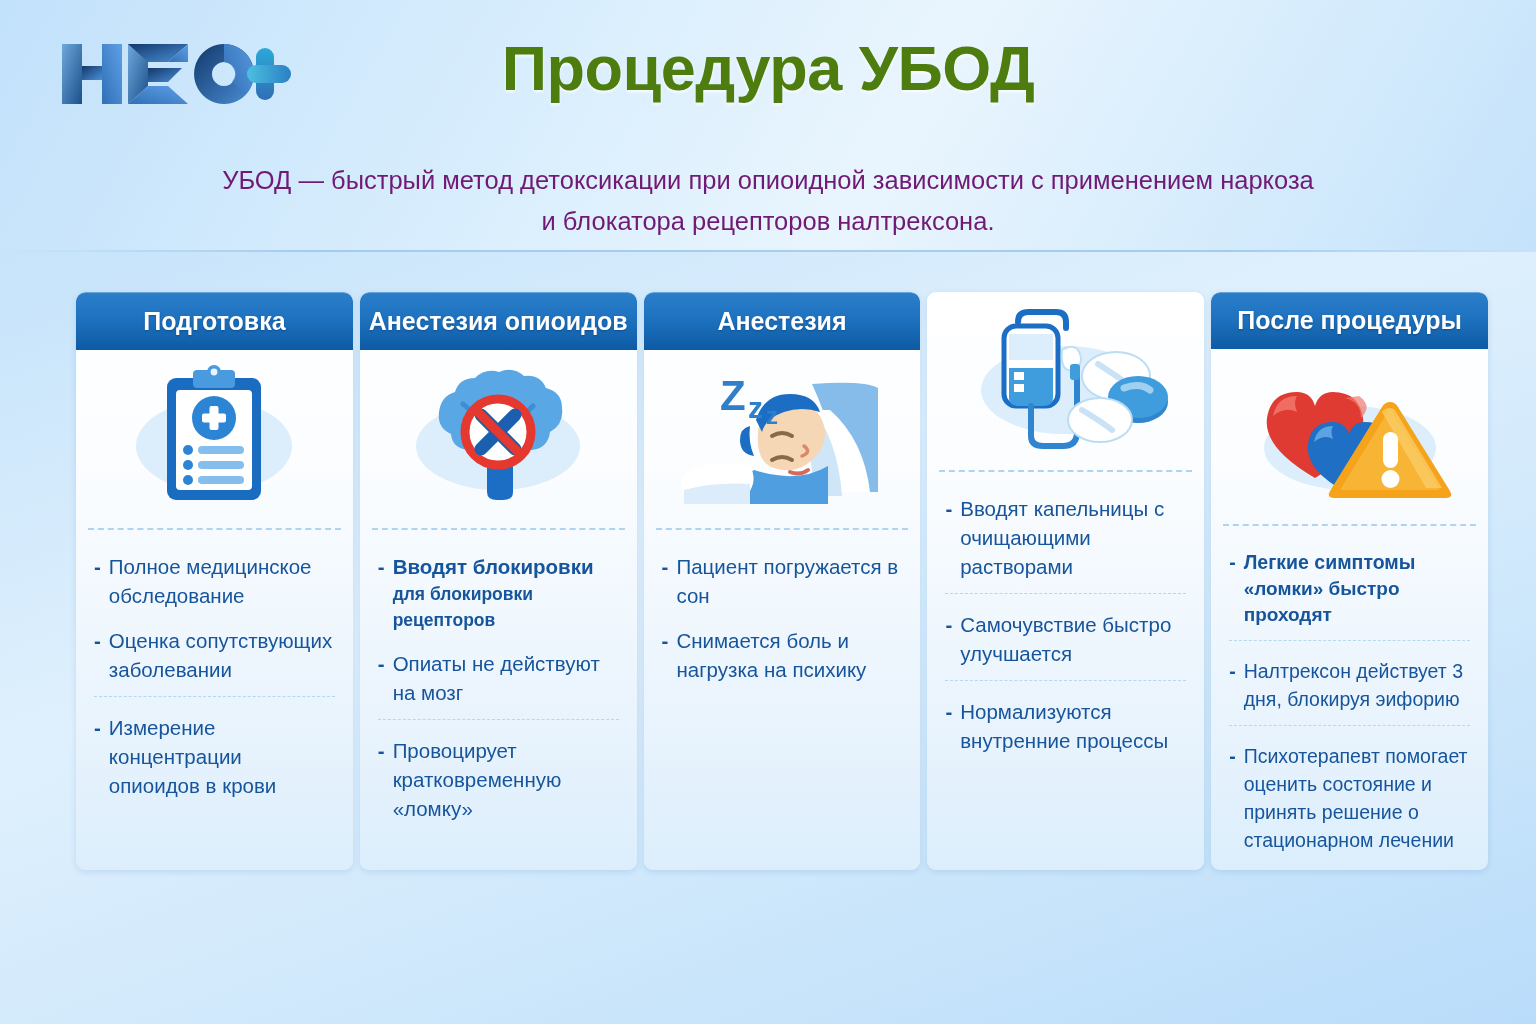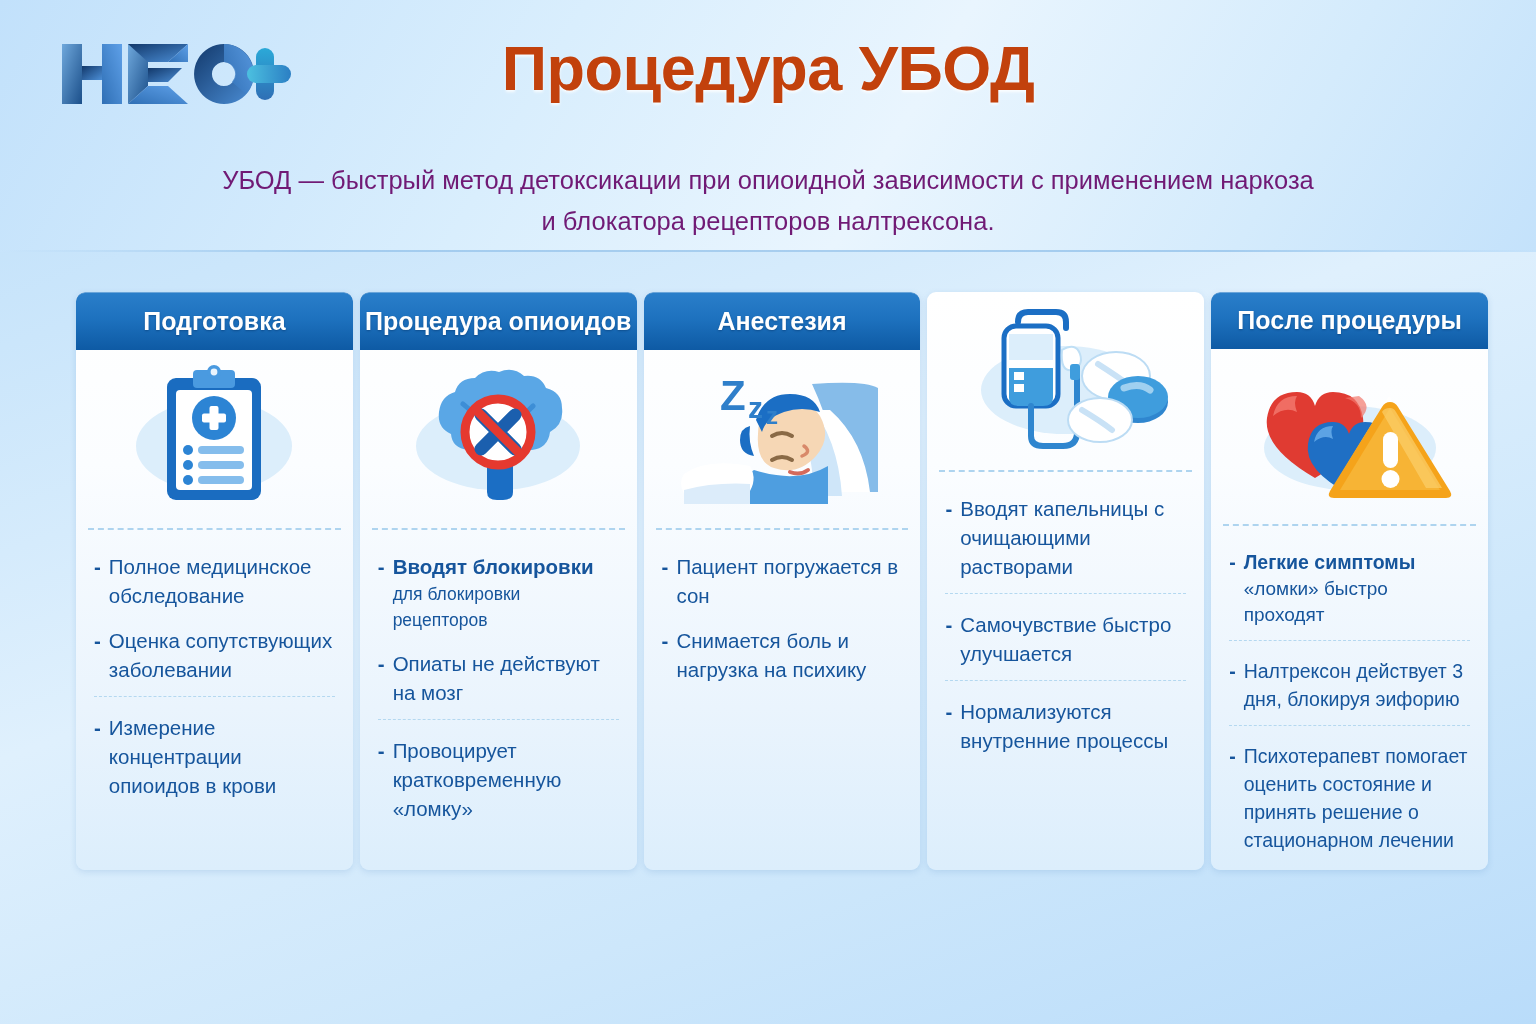--- a/index.html
+++ b/index.html
@@ -37,21 +37,21 @@
     width: 240px; height: 76px;
   }
 
   #page-title {
     position: absolute;
     left: 0; top: 32px;
     width: 1536px;
     text-align: center;
     font-size: 63px;
     font-weight: bold;
-    color: #c2410c;
+    color: #4d7c0f;
     letter-spacing: -0.5px;
     text-shadow: 0 2px 3px rgba(255,255,255,0.85);
   }
 
   #subtitle {
     position: absolute;
     left: 168px; top: 160px;
     width: 1200px;
     text-align: center;
     font-size: 25.5px;
@@ -138,21 +138,21 @@
     color: #16559c;
   }
   .bullet .btext { flex: 1 1 auto; }
   .bullet.bold .btext { font-weight: bold; }
   .bullet .sub {
     display: block;
     font-size: 17.5px;
     line-height: 26px;
     font-weight: normal;
   }
-  .bullet.bold .sub { font-weight: normal; }
+  .bullet.bold .sub { font-weight: bold; }
 
   .card.c2 .bullet, .card.c4 .bullet { font-size: 20.5px; }
   .card.c5 .bullet { font-size: 19.5px; line-height: 28px; }
   .card.c5 .bullet .sub { font-size: 19px; }
 </style>
 </head>
 <body>
 
 <div id="header-band"></div>
 <div id="header-divider"></div>
@@ -250,21 +250,21 @@
         <div class="bullet">
           <span class="dash">-</span>
           <span class="btext">Измерение концентрации опиоидов в крови</span>
         </div>
       </div>
     </div>
   </div>
 
   <div class="card c2">
     <div class="card-header">
-      <span class="card-header-label">Процедура опиоидов</span>
+      <span class="card-header-label">Анестезия опиоидов</span>
     </div>
     <div class="card-icon-area">
       <svg width="210" height="150" viewBox="0 0 210 150">
         <ellipse cx="105" cy="82" rx="82" ry="44" fill="#dceefb"></ellipse>
         <path d="M58 70 q-14 -6 -12 -22 q2 -16 16 -20 q4 -14 20 -14 q10 -10 24 -6 q14 -6 25 4 q16 -2 22 12 q16 4 16 20 q2 16 -12 24 q-2 16 -18 18 l-64 0 q-16 -2 -17 -16 z" fill="#5aa7e6"></path>
         <path d="M100 36 q6 12 0 24 q-6 12 0 24 l0 42 l14 0 l0 -42 q-6 -12 0 -24 q6 -12 0 -24 z" fill="#1b6ec4"></path>
         <path d="M70 40 q12 8 14 24 M140 42 q-12 10 -14 24" stroke="#3d8ed6" stroke-width="5" fill="none" stroke-linecap="round"></path>
         <path d="M94 86 l0 42 q0 8 10 8 l6 0 q10 0 10 -8 l0 -42 z" fill="#1b6ec4"></path>
         <circle cx="105" cy="68" r="36" fill="#ffffff"></circle>
         <circle cx="105" cy="68" r="33" fill="none" stroke="#e5392f" stroke-width="9"></circle>

